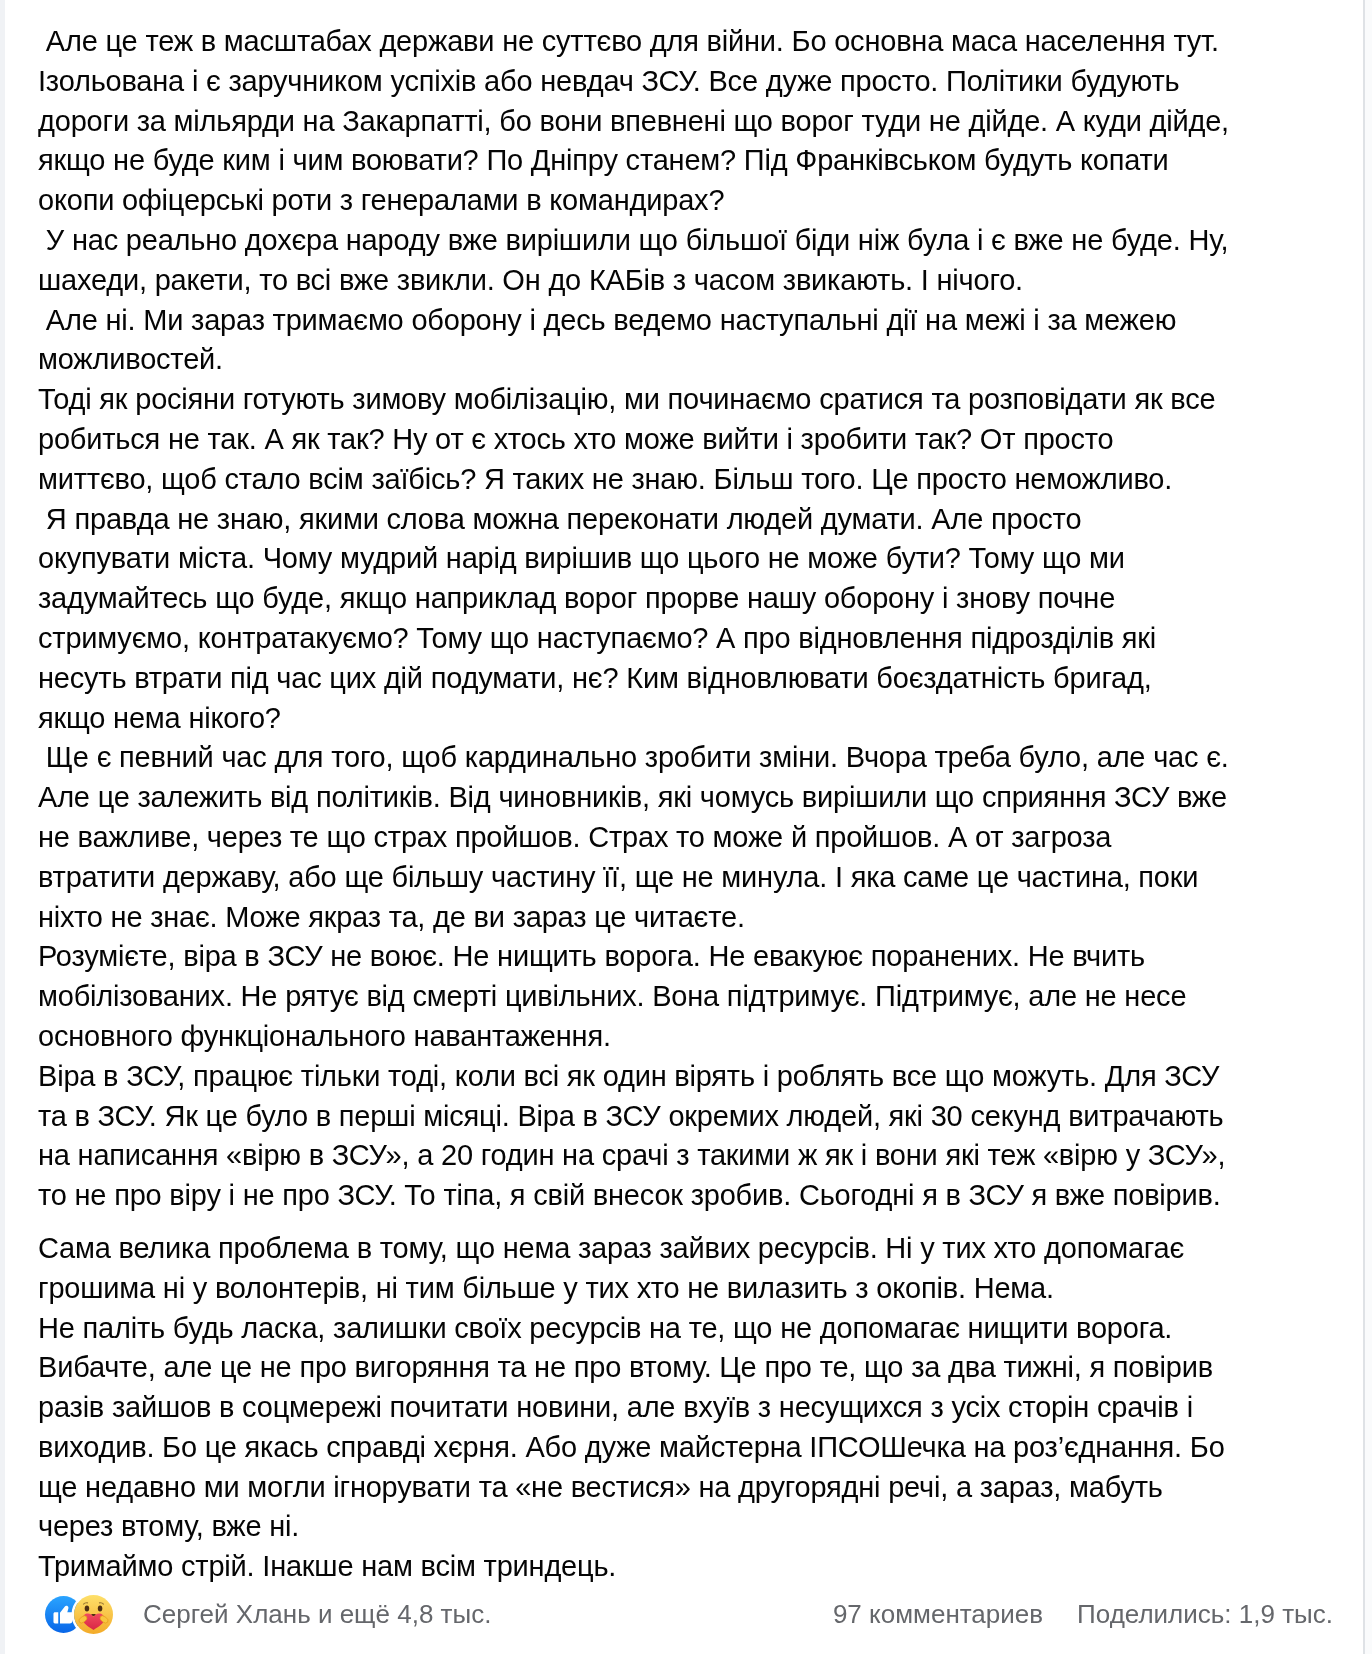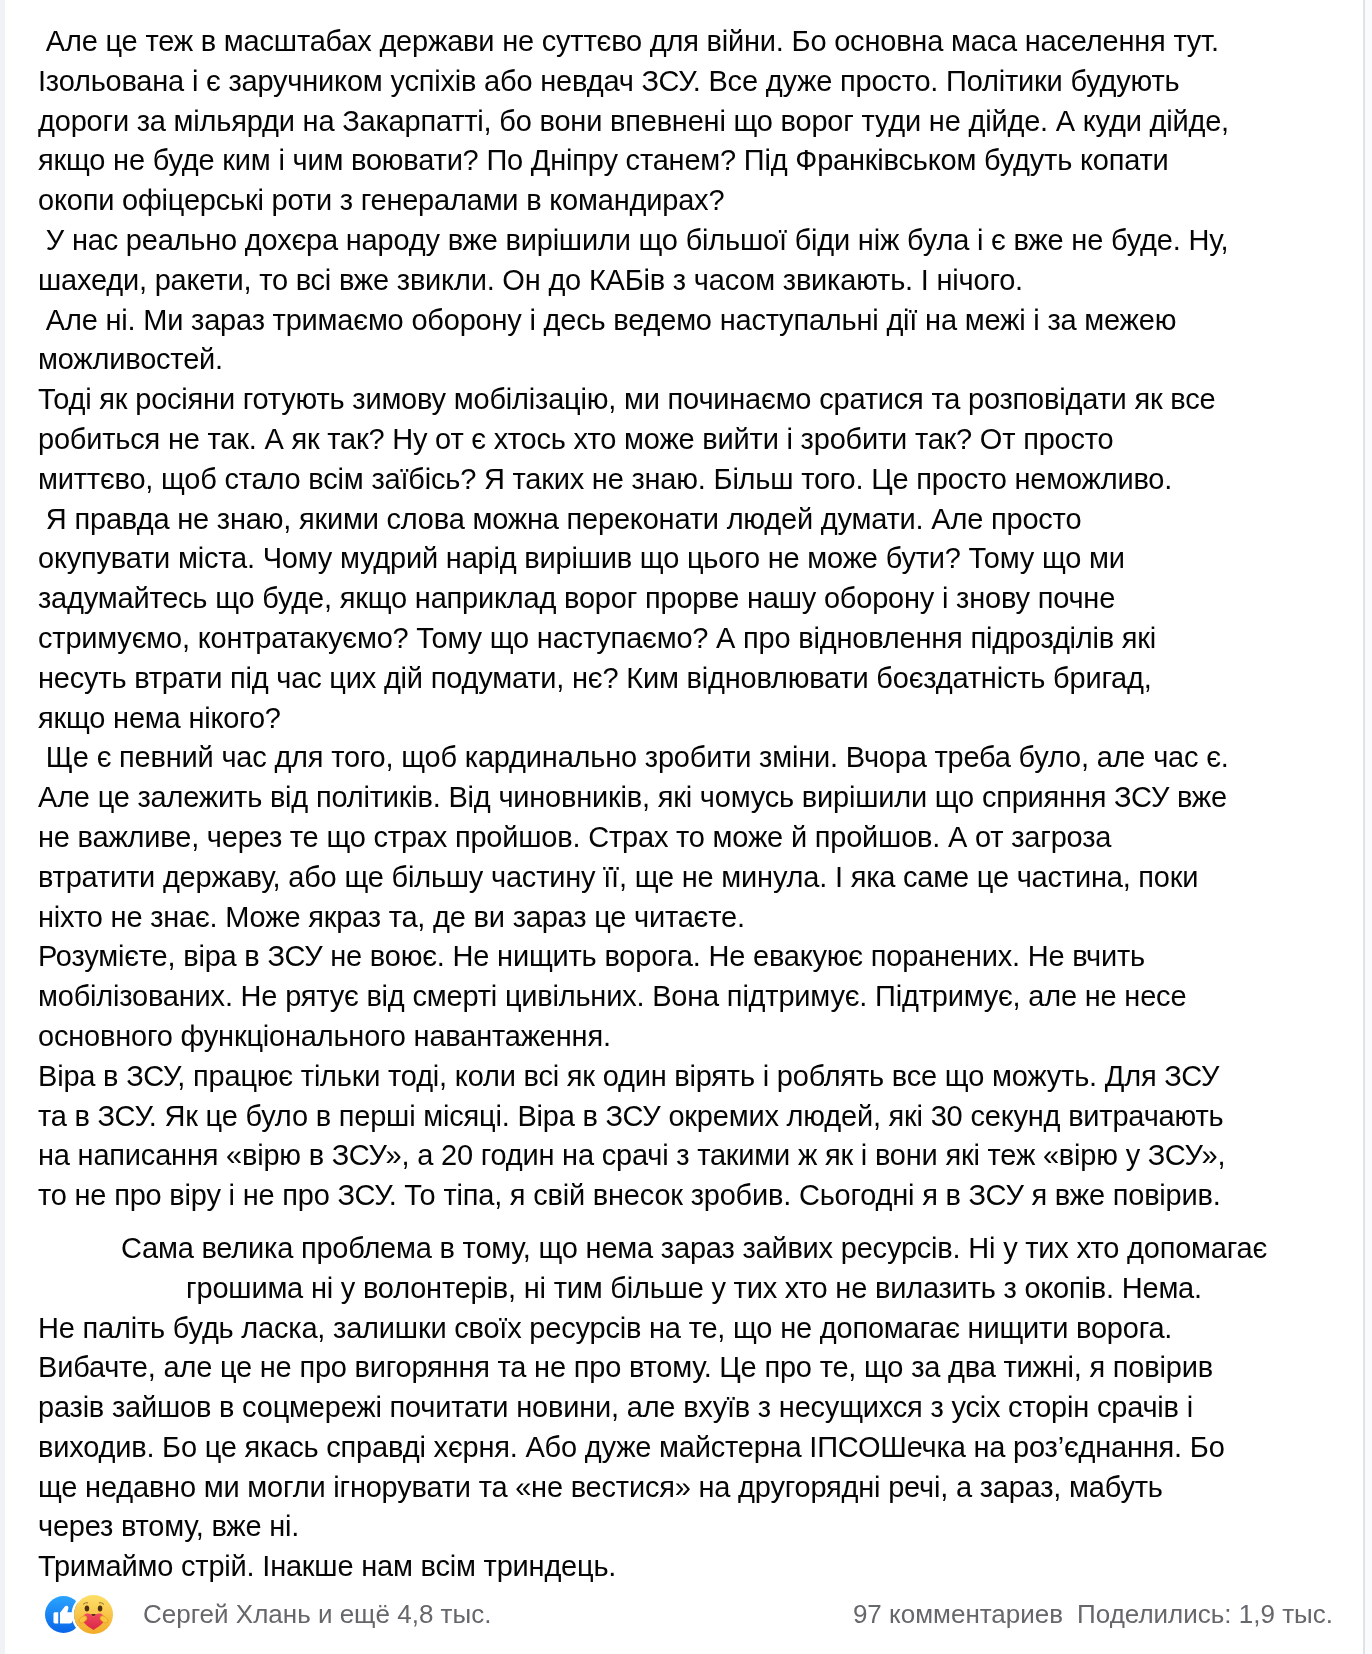--- a/index.html
+++ b/index.html
@@ -32,21 +32,21 @@
     background:var(--right-strip);
   }
   .post-text{
     position:absolute;left:38px;top:22px;width:1312px;
     font-size:29px;
     line-height:39.8px;
     letter-spacing:-0.2px;
     color:var(--text);
   }
   .paragraph{margin:0;}
-  .paragraph.gap-before{margin-top:13px;text-align:center;}
+  .paragraph.gap-before{margin-top:13px;}
   .line{white-space:pre;height:39.8px;}
   .reactions-bar{
     position:absolute;left:0;top:1593px;width:1372px;height:48px;
   }
   .reaction-icons{
     position:absolute;left:45px;top:2px;width:70px;height:40px;
   }
   .badge{
     position:absolute;border-radius:50%;
     display:flex;align-items:center;justify-content:center;
@@ -63,21 +63,21 @@
     z-index:2;
   }
   .summary-text{
     position:absolute;left:143px;top:0;height:42px;
     display:flex;align-items:center;
     font-size:26px;color:var(--muted);
     cursor:pointer;
   }
   .right-stats{
     position:absolute;right:39px;top:0;height:42px;
-    display:flex;align-items:center;gap:14px;
+    display:flex;align-items:center;gap:34px;
     font-size:26px;color:var(--muted);
   }
   .right-stats span{cursor:pointer;}
 </style>
 </head>
 <body>
 
 <div class="edge-left"></div>
 <div class="edge-right-line"></div>
 <div class="edge-right-strip"></div>

